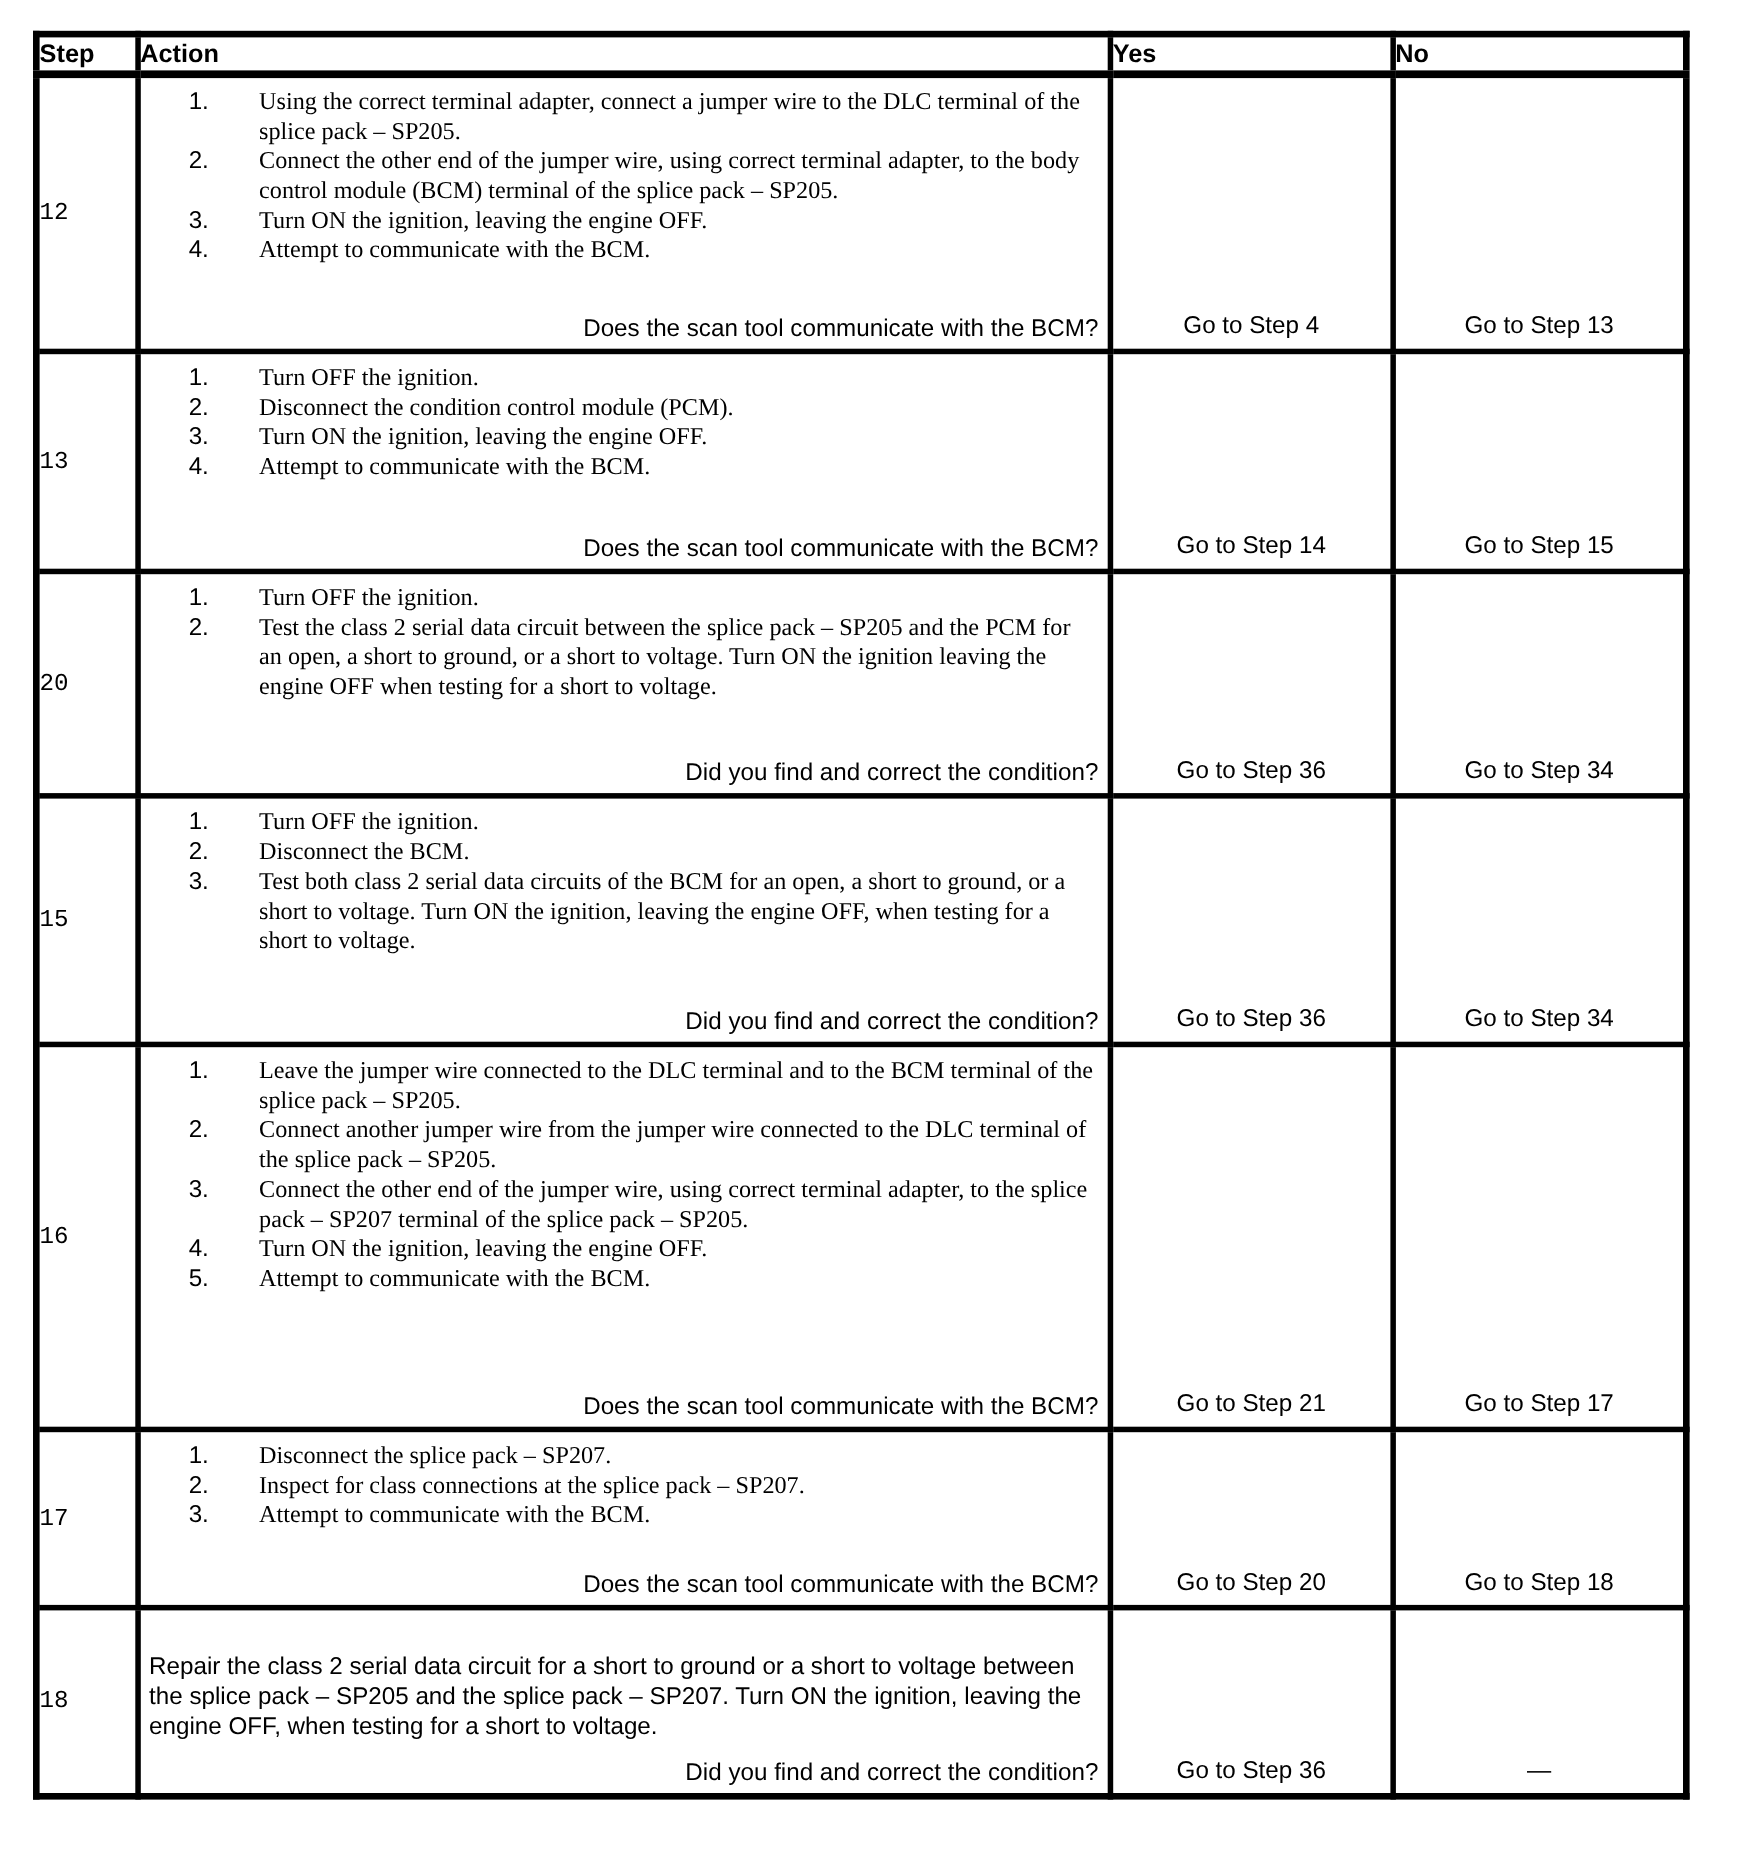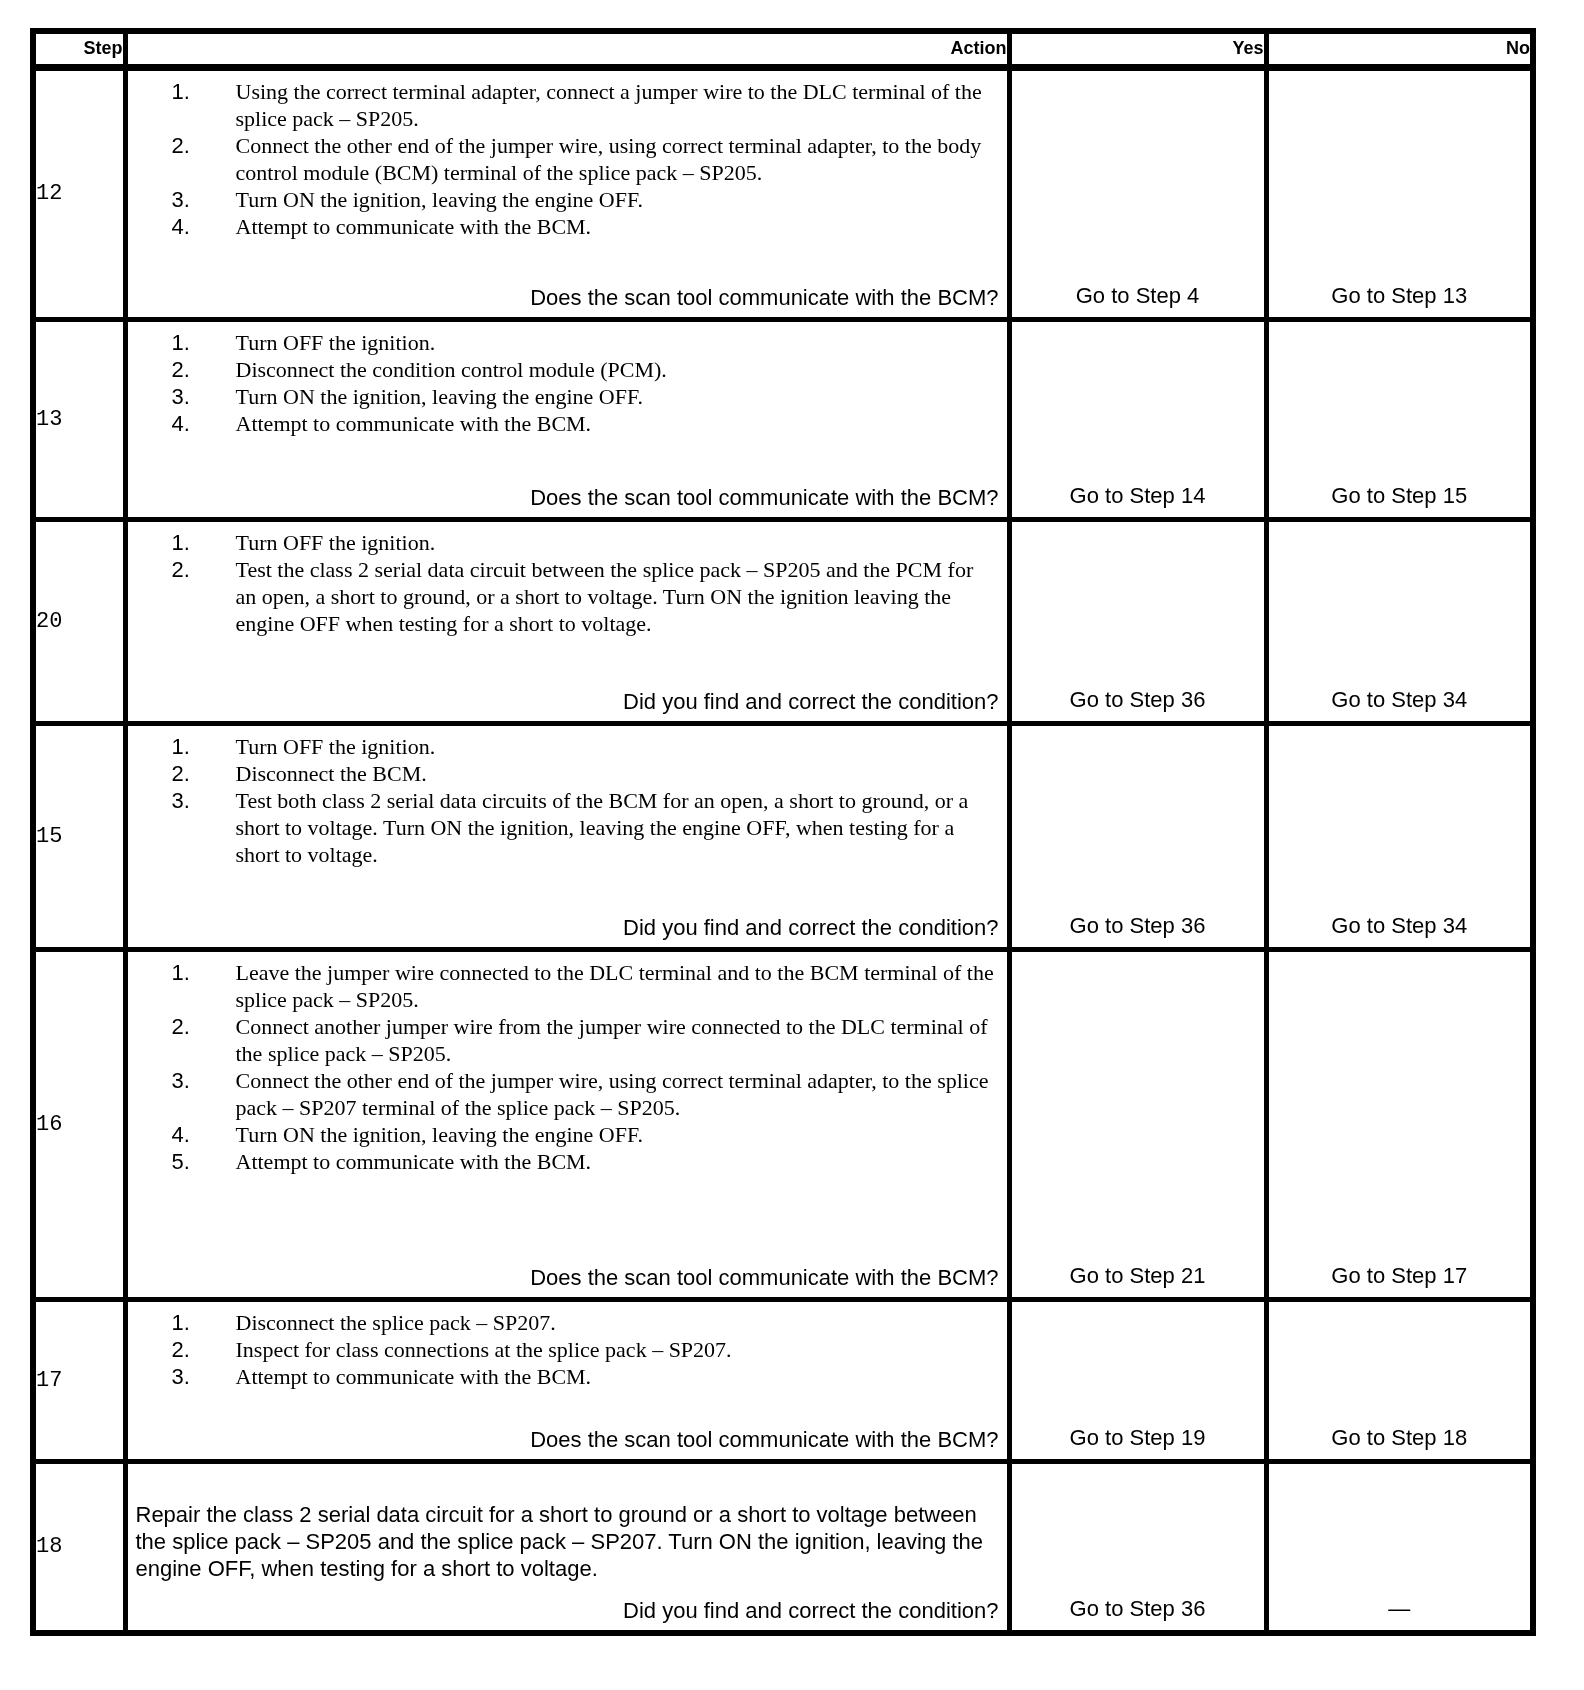--- a/index.html
+++ b/index.html
@@ -15,23 +15,23 @@
     table-layout: fixed;
     width: 1500px;
     margin: 28px 0 0 30px;
     border: 6px solid #000;
   }
   .diag th, .diag td {
     border: 5px solid #000;
   }
   .diag thead th {
     height: 36px;
-    font-size: 18px;
+    font-size: 23px;
     font-weight: bold;
-    text-align: right;
+    text-align: left;
     vertical-align: middle;
     border-bottom-width: 7px;
   }
   .diag td { font-size: 22px; }
   col.c-step { width: 92px; }
   col.c-action { width: 884px; }
   col.c-yes { width: 257px; }
   col.c-no { width: 267px; }
 
   tbody tr:nth-child(1) { height: 252px; }
@@ -240,21 +240,21 @@
               <span class="txt">Inspect for class connections at the splice pack – SP207.</span>
             </li>
             <li>
               <span class="num">3.</span>
               <span class="txt">Attempt to communicate with the BCM.</span>
             </li>
           </ol>
 
       <div class="question">Does the scan tool communicate with the BCM?</div>
     </td>
-    <td class="yes-cell">Go to Step 19</td>
+    <td class="yes-cell">Go to Step 20</td>
     <td class="no-cell">Go to Step 18</td>
   </tr>
 
   <tr>
     <td class="step-cell">18</td>
     <td class="action-cell">
 
       <p class="action-paragraph">Repair the class 2 serial data circuit for a short to ground or a short to voltage between the splice pack – SP205 and the splice pack – SP207. Turn ON the ignition, leaving the engine OFF, when testing for a short to voltage.</p>
       <div class="question">Did you find and correct the condition?</div>
     </td>

